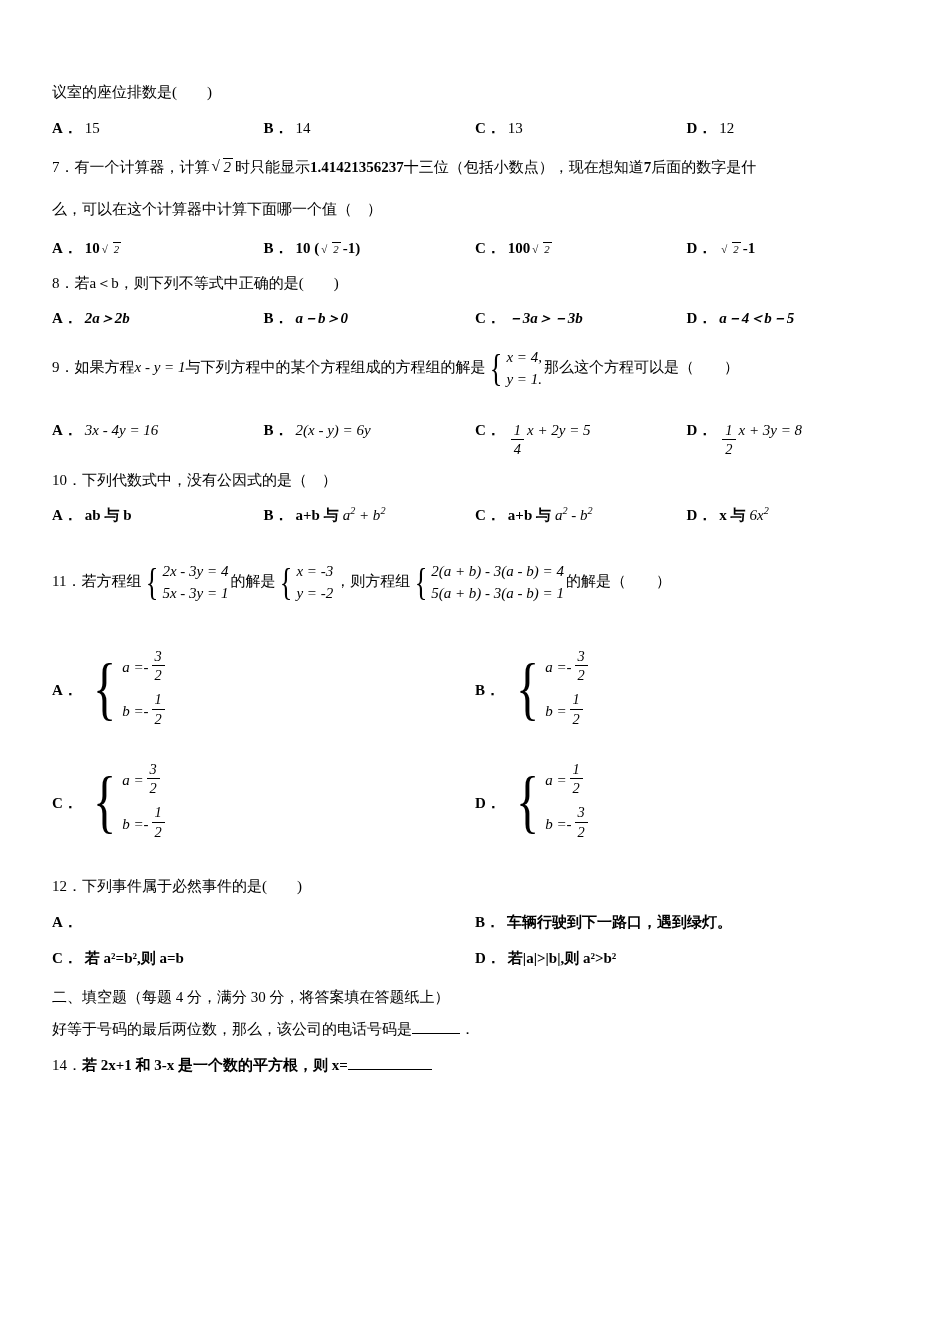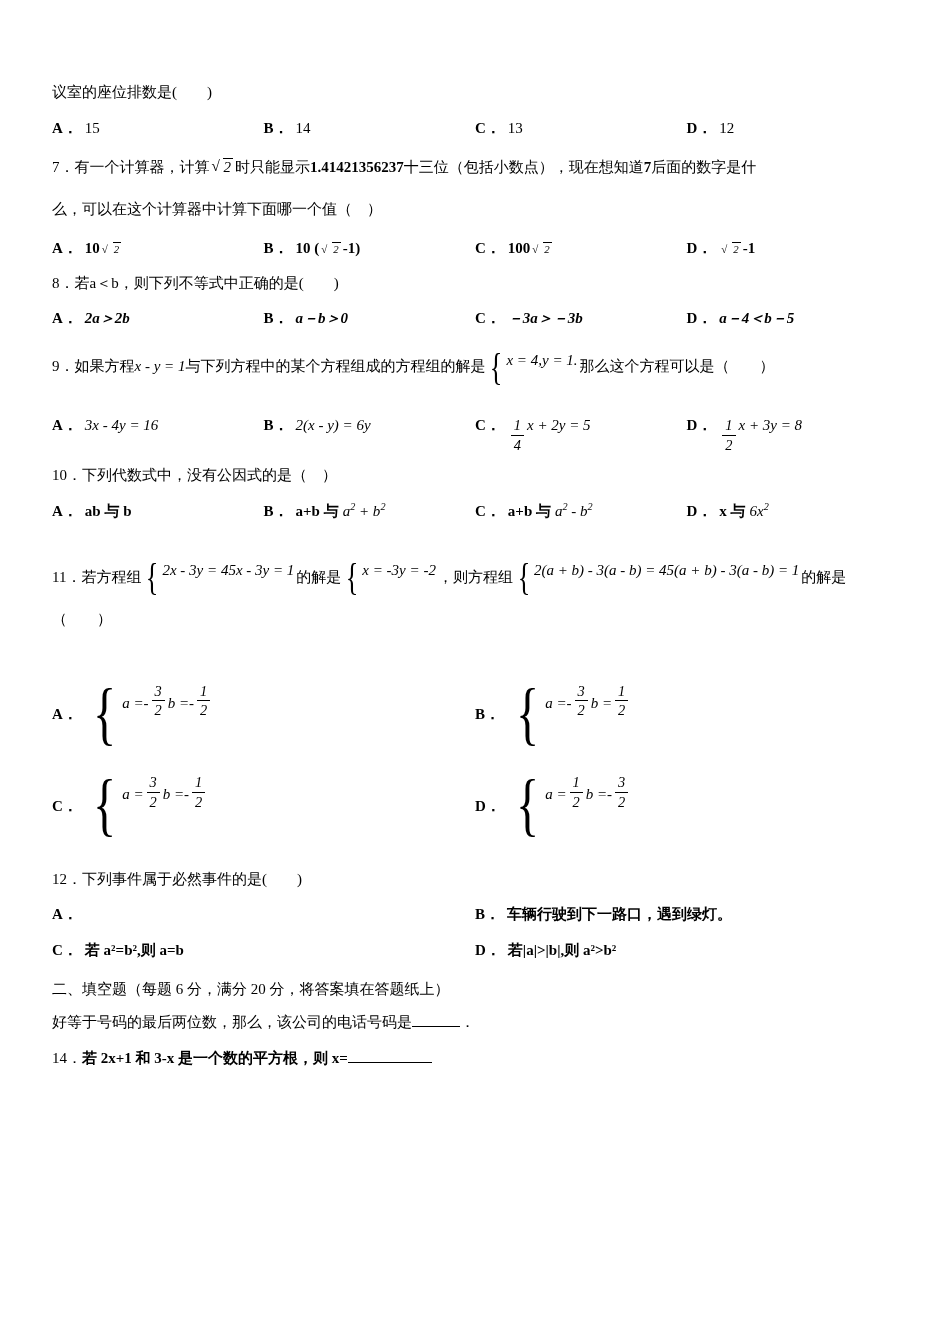--- a/index.html
+++ b/index.html
@@ -114,21 +114,21 @@
     font-size: 2.5em;
     line-height: 0.95;
     font-weight: 300;
     display: flex;
     align-items: center;
     transform: scaleX(0.7);
     font-family: "Liberation Serif", serif;
   }
   .sys .rows {
     display: flex;
-    flex-direction: row;
+    flex-direction: column;
     justify-content: center;
     font-style: italic;
     line-height: 1.45;
     padding-left: 1px;
   }
   .sys.tall .rows { line-height: 2.9; }
   .sys.tall .brace { font-size: 4.6em; }
 
   .ansline {
     display: inline-block;
@@ -383,21 +383,21 @@
         <span class="lab">C．</span>
         <span class="bold">若 a²=b²,则 a=b</span>
       </div>
       <div class="opt">
         <span class="lab">D．</span>
         <span class="bold">若|a|&gt;|b|,则 a²&gt;b²</span>
       </div>
     </div>
   </div>
 
-  <div class="section-head">二、填空题（每题 6 分，满分 20 分，将答案填在答题纸上）</div>
+  <div class="section-head">二、填空题（每题 4 分，满分 30 分，将答案填在答题纸上）</div>
 
   <div class="q">
     <div class="para">
       <span>好等于号码的最后两位数，那么，该公司的电话号码是</span><span class="ansline"></span><span>．</span>
     </div>
   </div>
 
   <div class="q">
     <div class="para">
       <span>14．</span><span class="bold">若 2x+1 和 3-x 是一个数的平方根，则 x=</span><span class="ansline w2"></span>

